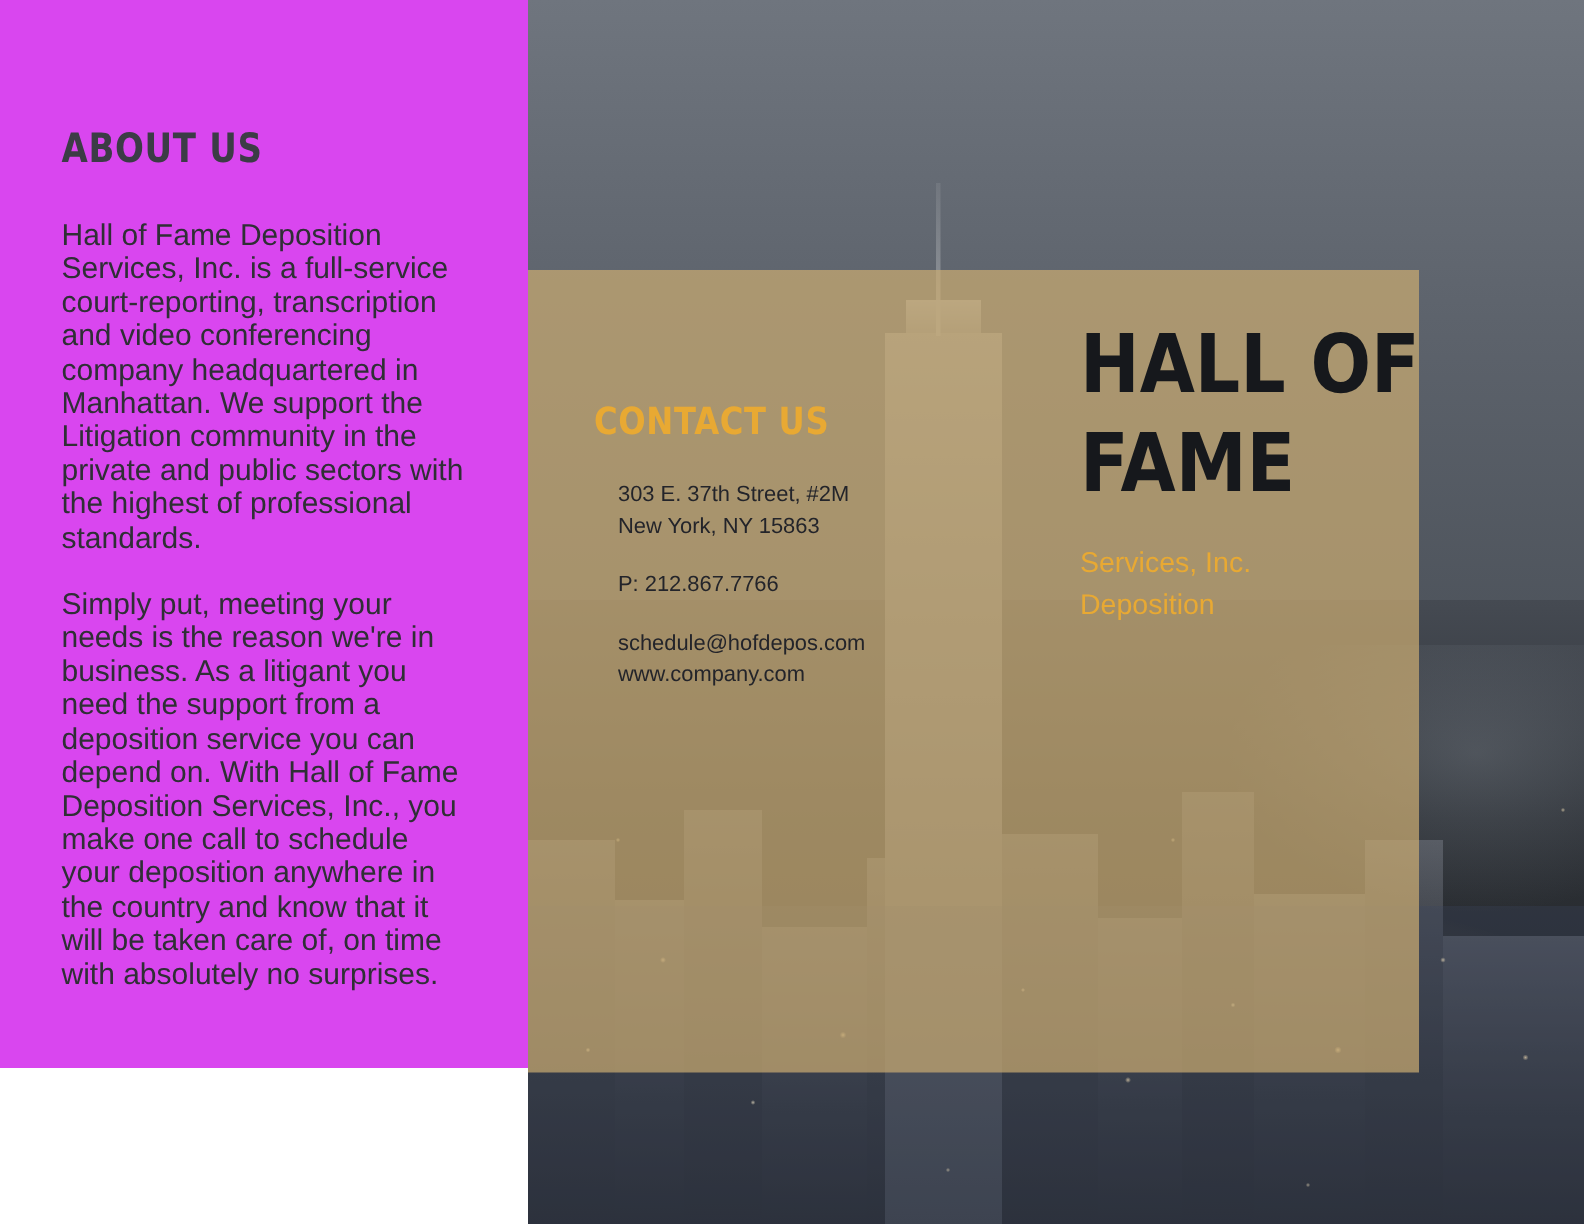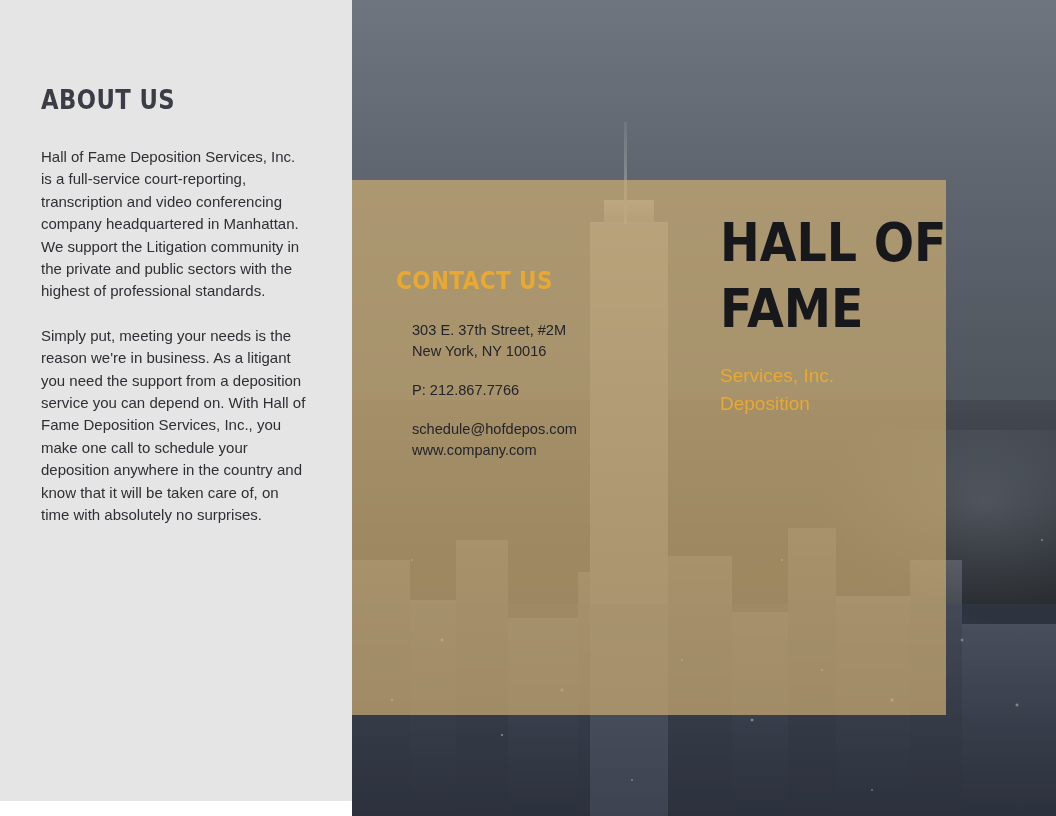--- a/index.html
+++ b/index.html
@@ -20,43 +20,43 @@
     height: 816px;
     overflow: hidden;
   }
 
   
   .left-panel {
     position: absolute;
     left: 0;
     top: 0;
     width: 352px;
-    height: 801px;
-    background: #e5e5e5;
+    height: 712px;
+    background: #d946ef;
     box-sizing: border-box;
   }
   .about-title {
     position: absolute;
     left: 41px;
     top: 84px;
     font-family: "DejaVu Sans", sans-serif;
     font-weight: bold;
     font-size: 27px;
     letter-spacing: 0.5px;
     color: #3c3c46;
     transform: scaleX(0.84);
     transform-origin: left top;
     white-space: nowrap;
   }
   .about-body {
     position: absolute;
     left: 41px;
     top: 146px;
     width: 268px;
-    font-size: 15px;
+    font-size: 20px;
     line-height: 22.4px;
     color: #2f2f35;
   }
   .about-body p {
     margin: 0 0 22px 0;
   }
 
   
   .photo-area {
     position: absolute;
@@ -252,21 +252,21 @@
     <div class="band-overlay"></div>
   </div>
 
   <div class="tan-card">
 
     <div class="contact-title">CONTACT US</div>
 
     <div class="contact-lines">
       <div class="grp">
         <div>303 E. 37th Street, #2M</div>
-        <div>New York, NY 10016</div>
+        <div>New York, NY 15863</div>
       </div>
       <div class="grp">
         <div>P: 212.867.7766</div>
       </div>
       <div class="grp">
         <div>schedule@hofdepos.com</div>
         <div>www.company.com</div>
       </div>
     </div>
 

